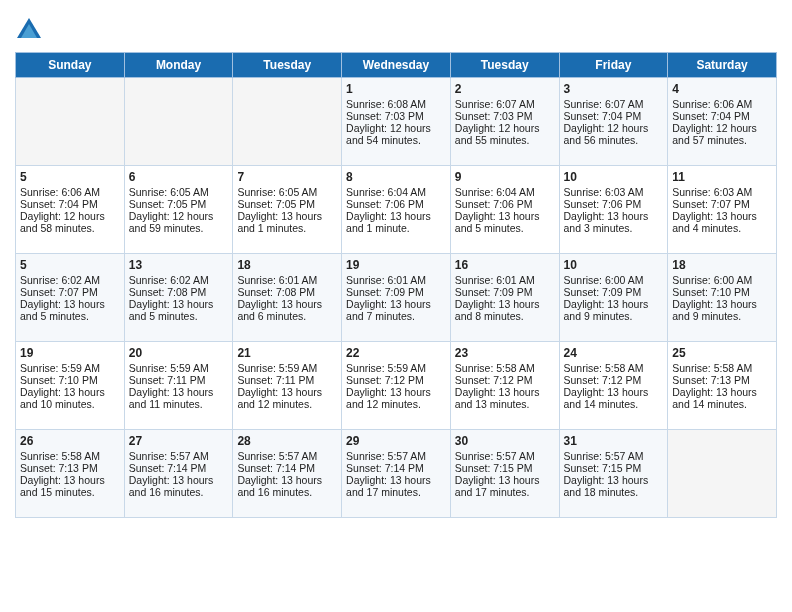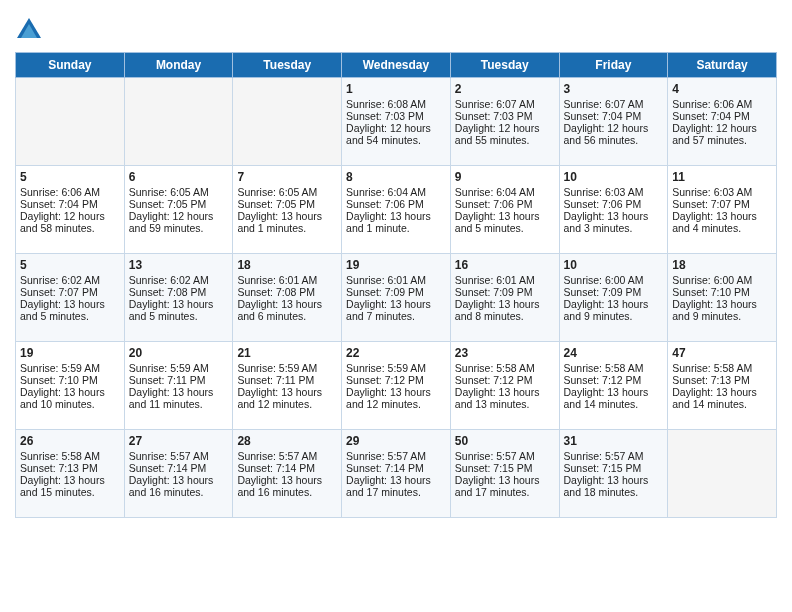--- a/index.html
+++ b/index.html
@@ -143,25 +143,25 @@
         <td><span class="day-num">10</span><span>Sunrise: 6:00 AM</span><br><span>Sunset: 7:09 PM</span><br><span>Daylight: 13 hours and 9 minutes.</span></td>
         <td><span class="day-num">18</span><span>Sunrise: 6:00 AM</span><br><span>Sunset: 7:10 PM</span><br><span>Daylight: 13 hours and 9 minutes.</span></td>
       </tr>
       <tr>
         <td><span class="day-num">19</span><span>Sunrise: 5:59 AM</span><br><span>Sunset: 7:10 PM</span><br><span>Daylight: 13 hours and 10 minutes.</span></td>
         <td><span class="day-num">20</span><span>Sunrise: 5:59 AM</span><br><span>Sunset: 7:11 PM</span><br><span>Daylight: 13 hours and 11 minutes.</span></td>
         <td><span class="day-num">21</span><span>Sunrise: 5:59 AM</span><br><span>Sunset: 7:11 PM</span><br><span>Daylight: 13 hours and 12 minutes.</span></td>
         <td><span class="day-num">22</span><span>Sunrise: 5:59 AM</span><br><span>Sunset: 7:12 PM</span><br><span>Daylight: 13 hours and 12 minutes.</span></td>
         <td><span class="day-num">23</span><span>Sunrise: 5:58 AM</span><br><span>Sunset: 7:12 PM</span><br><span>Daylight: 13 hours and 13 minutes.</span></td>
         <td><span class="day-num">24</span><span>Sunrise: 5:58 AM</span><br><span>Sunset: 7:12 PM</span><br><span>Daylight: 13 hours and 14 minutes.</span></td>
-        <td><span class="day-num">47</span><span>Sunrise: 5:58 AM</span><br><span>Sunset: 7:13 PM</span><br><span>Daylight: 13 hours and 14 minutes.</span></td>
+        <td><span class="day-num">25</span><span>Sunrise: 5:58 AM</span><br><span>Sunset: 7:13 PM</span><br><span>Daylight: 13 hours and 14 minutes.</span></td>
       </tr>
       <tr>
         <td><span class="day-num">26</span><span>Sunrise: 5:58 AM</span><br><span>Sunset: 7:13 PM</span><br><span>Daylight: 13 hours and 15 minutes.</span></td>
         <td><span class="day-num">27</span><span>Sunrise: 5:57 AM</span><br><span>Sunset: 7:14 PM</span><br><span>Daylight: 13 hours and 16 minutes.</span></td>
         <td><span class="day-num">28</span><span>Sunrise: 5:57 AM</span><br><span>Sunset: 7:14 PM</span><br><span>Daylight: 13 hours and 16 minutes.</span></td>
         <td><span class="day-num">29</span><span>Sunrise: 5:57 AM</span><br><span>Sunset: 7:14 PM</span><br><span>Daylight: 13 hours and 17 minutes.</span></td>
-        <td><span class="day-num">50</span><span>Sunrise: 5:57 AM</span><br><span>Sunset: 7:15 PM</span><br><span>Daylight: 13 hours and 17 minutes.</span></td>
+        <td><span class="day-num">30</span><span>Sunrise: 5:57 AM</span><br><span>Sunset: 7:15 PM</span><br><span>Daylight: 13 hours and 17 minutes.</span></td>
         <td><span class="day-num">31</span><span>Sunrise: 5:57 AM</span><br><span>Sunset: 7:15 PM</span><br><span>Daylight: 13 hours and 18 minutes.</span></td>
         <td class="empty"></td>
       </tr>
     </tbody>
 </table>
 
 </body></html>

